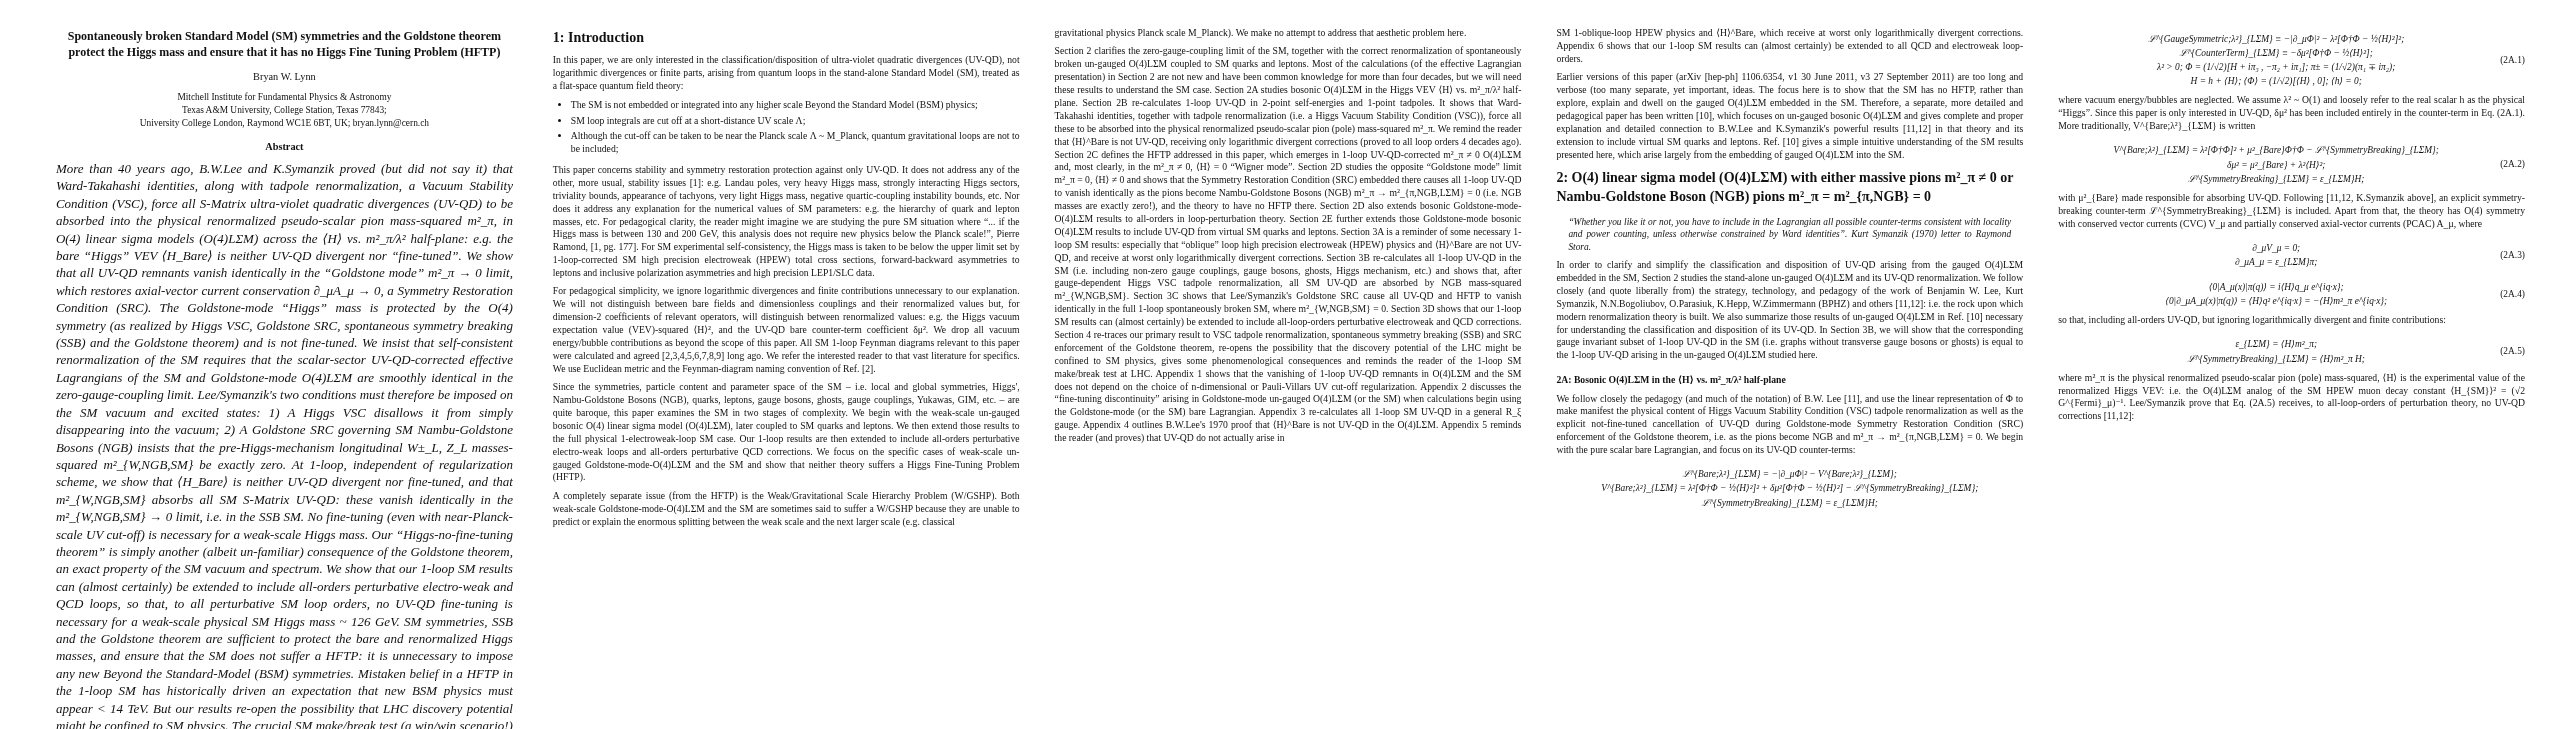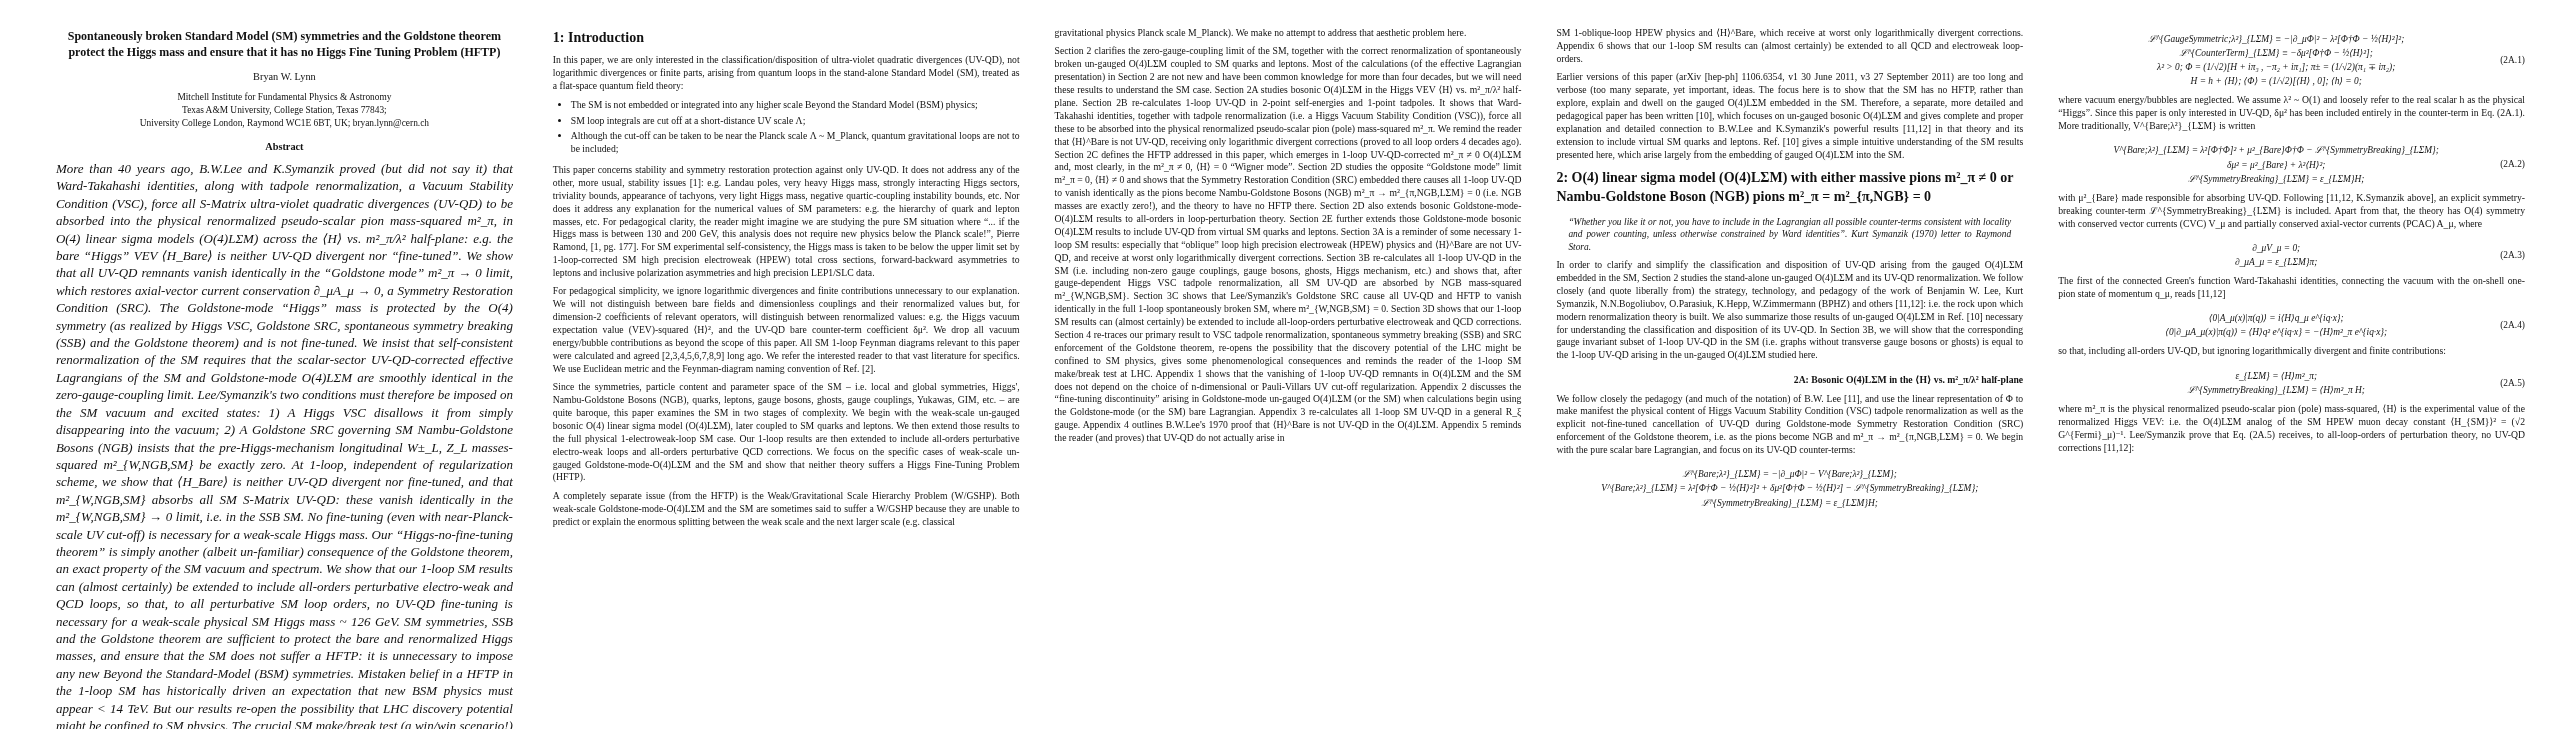--- a/index.html
+++ b/index.html
@@ -42,21 +42,21 @@
     text-align: center; font-size: 9.4px;
     margin-top: auto; padding-bottom: 16px;
   }
   
   .sec-heading {
     font-weight: bold; font-size: 14px;
     margin-bottom: 6px; margin-top: 2.4px; text-align: left; line-height: 1.32;
   }
   .subsec-heading {
     font-weight: bold; font-size: 9.7px;
-    margin: 6px 0 6px 0; line-height: 1.32; text-align: right;
+    margin: 6px 0 6px 0; line-height: 1.32;
   }
   
   ul.assumptions { margin: 1.2px 0 6px 18px; }
   ul.assumptions li { text-align: justify; margin-bottom: 2.4px; }
   
   .quote {
     font-style: italic; margin: 3.6px 12px 6px 12px; text-align: justify;
     font-size: 9.4px; line-height: 1.34;
   }
   
@@ -146,21 +146,20 @@
       <span class="eqnum">(2A.2)</span>
     </div>
     <p>with μ²_{Bare} made responsible for absorbing UV-QD. Following [11,12, K.Symanzik above], an explicit symmetry-breaking counter-term ℒ^{SymmetryBreaking}_{LΣM} is included. Apart from that, the theory has O(4) symmetry with conserved vector currents (CVC) V_μ and partially conserved axial-vector currents (PCAC) A_μ, where</p>
     <div class="eqblock">
       <div class="eqlines">
         <div class="eqline">∂_μV_μ = 0;</div>
         <div class="eqline">∂_μA_μ = ε_{LΣM}π;</div>
       </div>
       <span class="eqnum">(2A.3)</span>
     </div>
-    <p>The first of the connected Green's function Ward-Takahashi identities, connecting the vacuum with the on-shell one-pion state of momentum q_μ, reads [11,12]</p>
     <div class="eqblock">
       <div class="eqlines">
         <div class="eqline">⟨0|A_μ(x)|π(q)⟩ = i⟨H⟩q_μ e^{iq·x};</div>
         <div class="eqline">⟨0|∂_μA_μ(x)|π(q)⟩ = ⟨H⟩q² e^{iq·x} = −⟨H⟩m²_π e^{iq·x};</div>
       </div>
       <span class="eqnum">(2A.4)</span>
     </div>
     <p>so that, including all-orders UV-QD, but ignoring logarithmically divergent and finite contributions:</p>
     <div class="eqblock">
       <div class="eqlines">

